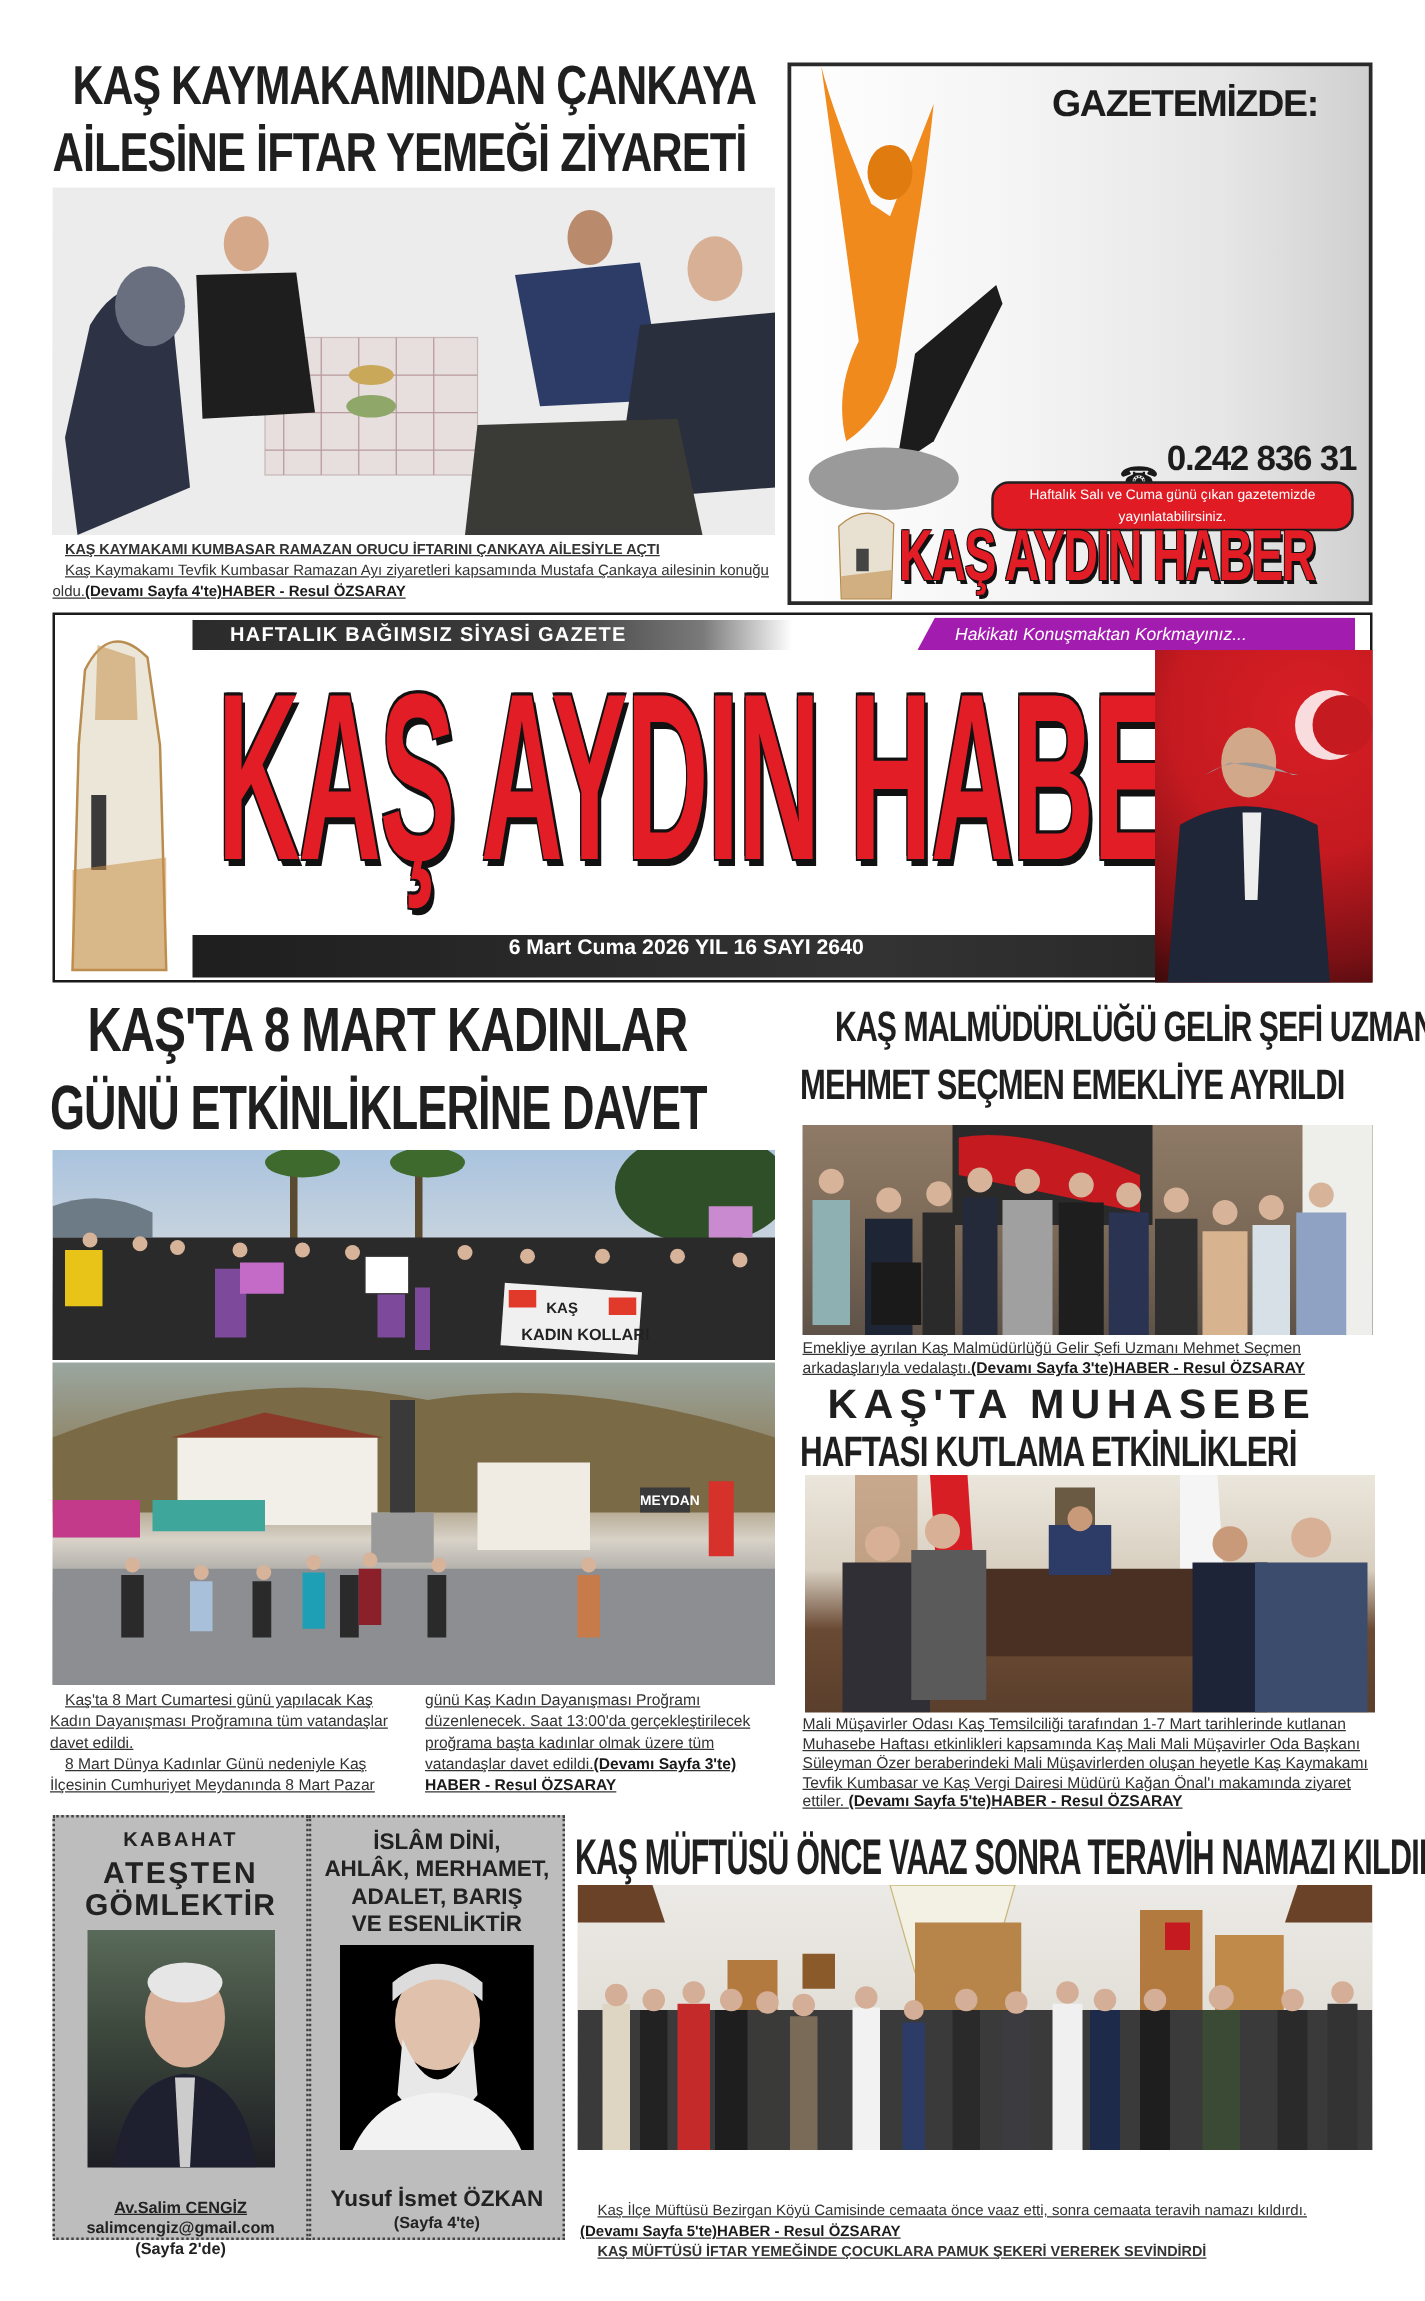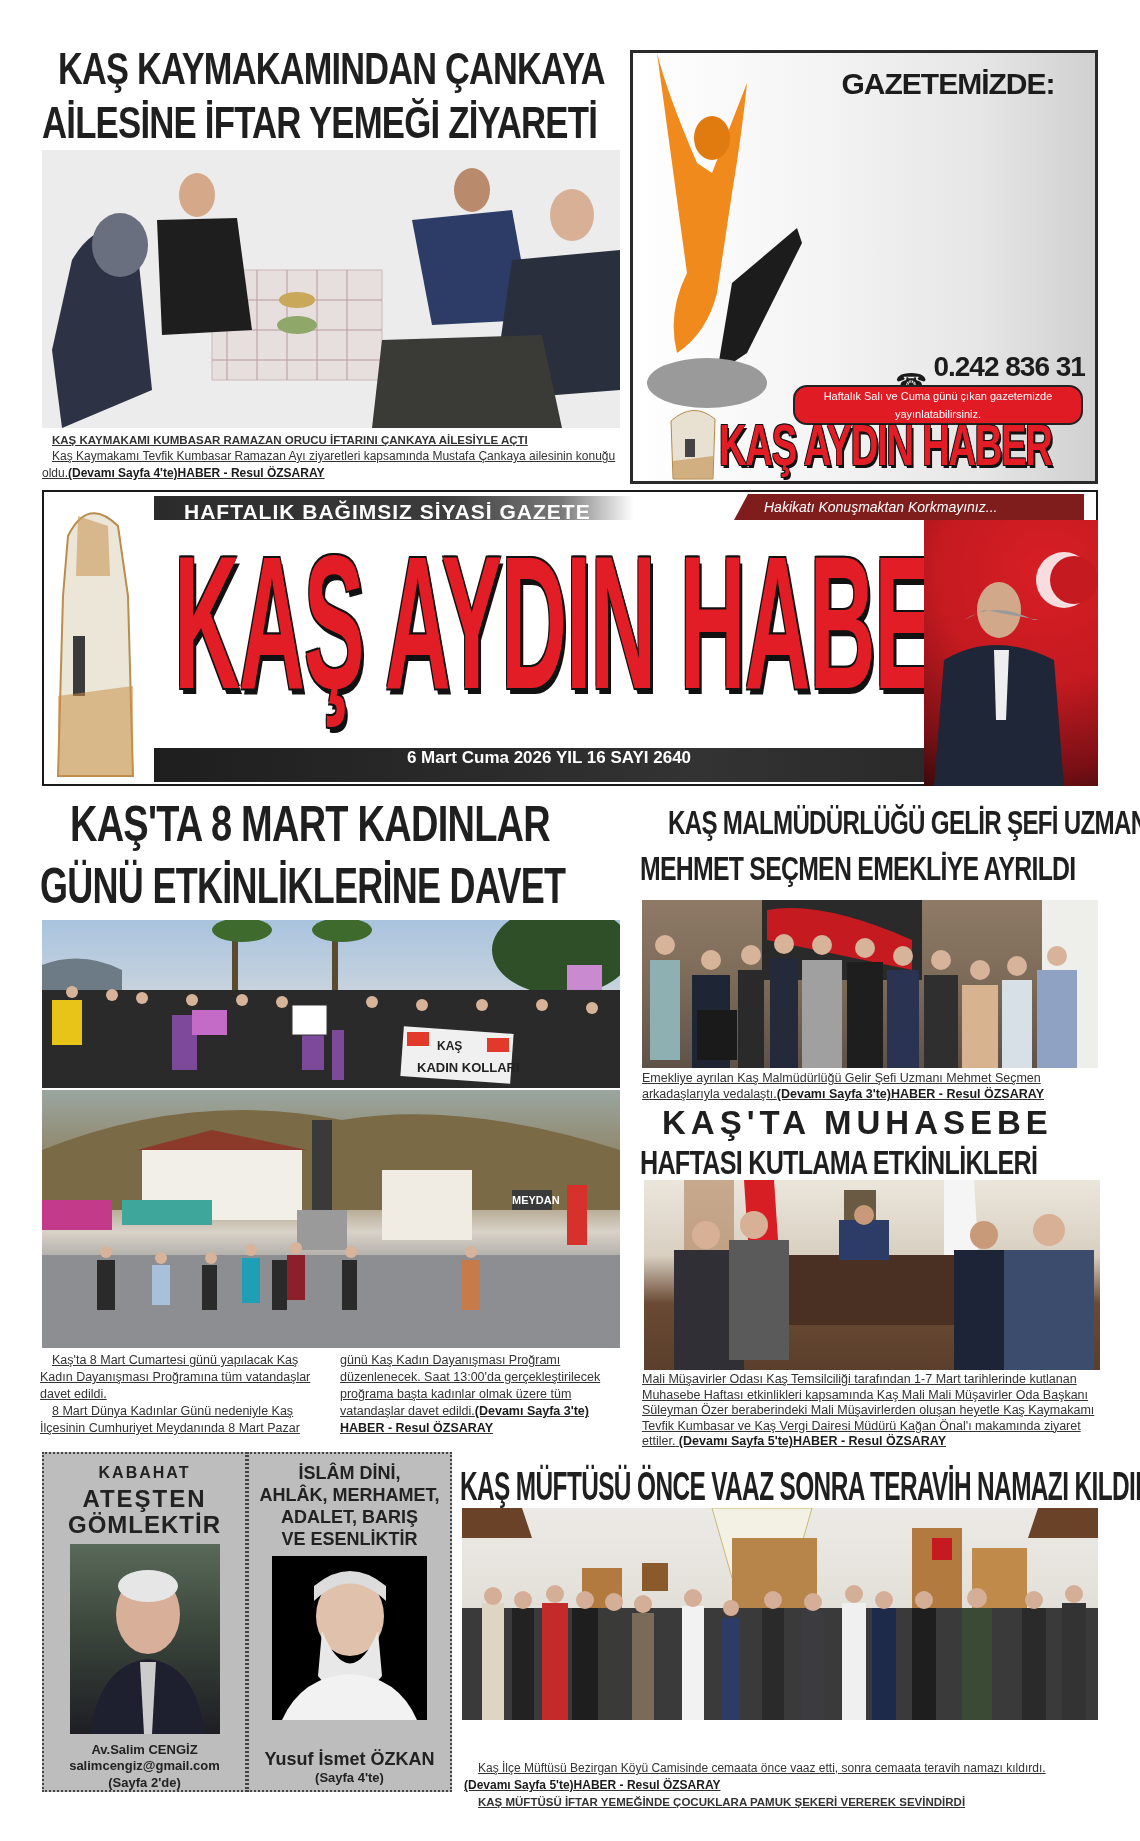--- a/index.html
+++ b/index.html
@@ -11,21 +11,21 @@
   .caption b { color: #1a1a1a; }
   .bold { font-weight: 700; }
   
   .ad-box { border: 3px solid #2a2a2a; background: linear-gradient(90deg, #ffffff 0%, #f4f4f4 40%, #e6e6e6 75%, #d0d0d0 100%); }
   .ad-lines div { text-align: center; font-weight: 700; font-size: 19px; line-height: 32px; color: #1e1e1e; font-family: "Liberation Sans Narrow", "Liberation Sans", sans-serif; }
   .red-pill { background: #e01b24; border: 2px solid #222; border-radius: 14px; color: #fff; font-size: 11px; text-align: center; line-height: 18px; }
   .logo-text { font-weight: 900; color: #e21d26; font-family: "Liberation Sans", sans-serif; text-shadow: 3px 3px 0 #111, -1px -1px 0 #111, 1px -1px 0 #111, -1px 1px 0 #111; letter-spacing: -2px; transform-origin: left top; white-space: nowrap; }
   
   .masthead { border: 2px solid #1a1a1a; background: #fff; }
   .dark-bar { background: linear-gradient(90deg, #2b2b2b 0%, #3c3c3c 60%, #7a7a7a 85%, #ffffff 100%); color: #fff; font-weight: 700; letter-spacing: 1px; }
-  .red-slant { background: #7f1d1d; color: #fff; font-style: italic; clip-path: polygon(4% 0, 100% 0, 100% 100%, 0 100%); }
+  .red-slant { background: #a21caf; color: #fff; font-style: italic; clip-path: polygon(4% 0, 100% 0, 100% 100%, 0 100%); }
   .date-bar { background: linear-gradient(90deg, #1e1e1e 0%, #333 70%, #2a2a2a 100%); color: #fff; font-weight: 700; }
   .column-box { background: #bdbdbd; border: 2px dotted #444; }
   .col-title { text-align: center; font-weight: 900; color: #222; line-height: 26px; }
 </style>
 </head>
 <body>
 
 <div class="abs headline" style="left:58px; top:44px; font-size:44px; transform:scaleX(0.78);">KAŞ KAYMAKAMINDAN ÇANKAYA</div>
 <div class="abs headline" style="left:42px; top:98px; font-size:44px; transform:scaleX(0.79);">AİLESİNE İFTAR YEMEĞİ ZİYARETİ</div>
 
@@ -78,21 +78,21 @@
   <svg class="abs" style="left:30px; top:348px;" width="60" height="80" viewBox="0 0 60 80">
     <path d="M8 20 Q30 0 52 18 L50 78 L10 78 Z" fill="#e8e1d2" stroke="#b58a4a"></path>
     <rect x="22" y="38" width="10" height="18" fill="#444"></rect>
     <path d="M10 60 L50 55 L50 78 L10 78 Z" fill="#c79a5c" opacity="0.7"></path>
   </svg>
   <div class="abs logo-text" style="left:86px; top:358px; font-size:58px; transform:scaleX(0.66);">KAŞ AYDIN HABER</div>
 </div>
 
 <div class="abs masthead" style="left:42px; top:490px; width:1056px; height:296px;">
   <div class="abs dark-bar" style="left:110px; top:4px; width:480px; height:24px;">
-    <span style="position:absolute; left:30px; top:4px; font-size:21px;">HAFTALIK BAĞIMSIZ SİYASİ GAZETE</span>
+    <span style="position:absolute; left:30px; top:4px; font-size:16px;">HAFTALIK BAĞIMSIZ SİYASİ GAZETE</span>
   </div>
   <div class="abs red-slant" style="left:690px; top:2px; width:350px; height:26px;">
     <span style="position:absolute; left:30px; top:5px; font-size:14px;">Hakikatı Konuşmaktan Korkmayınız...</span>
   </div>
   <svg class="abs" style="left:4px; top:4px;" width="100" height="286" viewBox="0 0 100 286">
     <path d="M20 40 Q40 0 70 30 L80 100 L85 280 L10 280 L15 100 Z" fill="#ece6d8" stroke="#b98d4f" stroke-width="2"></path>
     <rect x="25" y="140" width="12" height="60" fill="#3a3a3a"></rect>
     <path d="M10 200 L85 190 L85 280 L10 280 Z" fill="#c89048" opacity="0.55"></path>
     <path d="M30 20 L60 30 L62 80 L28 80 Z" fill="#c9995a" opacity="0.6"></path>
   </svg>
@@ -277,21 +277,21 @@
   <div class="col-title" style="font-size:24px; letter-spacing:2px;">ATEŞTEN</div>
   <div class="col-title" style="font-size:24px; letter-spacing:1px;">GÖMLEKTİR</div>
   <div style="margin:6px auto 0; width:150px; height:190px; background: linear-gradient(180deg,#5a6a5a 0%,#3e4a3e 40%,#1e1e24 100%); position:relative; overflow:hidden;">
     <svg width="150" height="190" viewBox="0 0 150 190">
       <ellipse cx="78" cy="70" rx="32" ry="40" fill="#d8b09a"></ellipse>
       <ellipse cx="78" cy="42" rx="30" ry="16" fill="#e6e6e6"></ellipse>
       <path d="M20 190 Q30 120 78 115 Q126 120 135 190 Z" fill="#1e2030"></path>
       <path d="M70 118 L86 118 L82 190 L74 190 Z" fill="#ccc"></path>
     </svg>
   </div>
-  <div class="col-title" style="font-size:13px; line-height:16px; margin-top:8px;">Av.Salim CENGİZ</div>
+  <div class="col-title" style="font-size:13px; line-height:16px; margin-top:24px;text-decoration:underline;">Av.Salim CENGİZ</div>
   <div class="col-title" style="font-size:13px; line-height:16px;">salimcengiz@gmail.com</div>
   <div class="col-title" style="font-size:13px; line-height:18px;">(Sayfa 2'de)</div>
 </div>
 
 <div class="abs column-box" style="left:247px; top:1452px; width:205px; height:340px;">
   <div class="col-title" style="margin-top:8px; font-size:18px; line-height:22px;">İSLÂM DİNİ,</div>
   <div class="col-title" style="font-size:18px; line-height:22px;">AHLÂK, MERHAMET,</div>
   <div class="col-title" style="font-size:18px; line-height:22px;">ADALET, BARIŞ</div>
   <div class="col-title" style="font-size:18px; line-height:22px;">VE ESENLİKTİR</div>
   <div style="margin:6px auto 0; width:155px; height:164px; background:#000; position:relative; overflow:hidden;">

